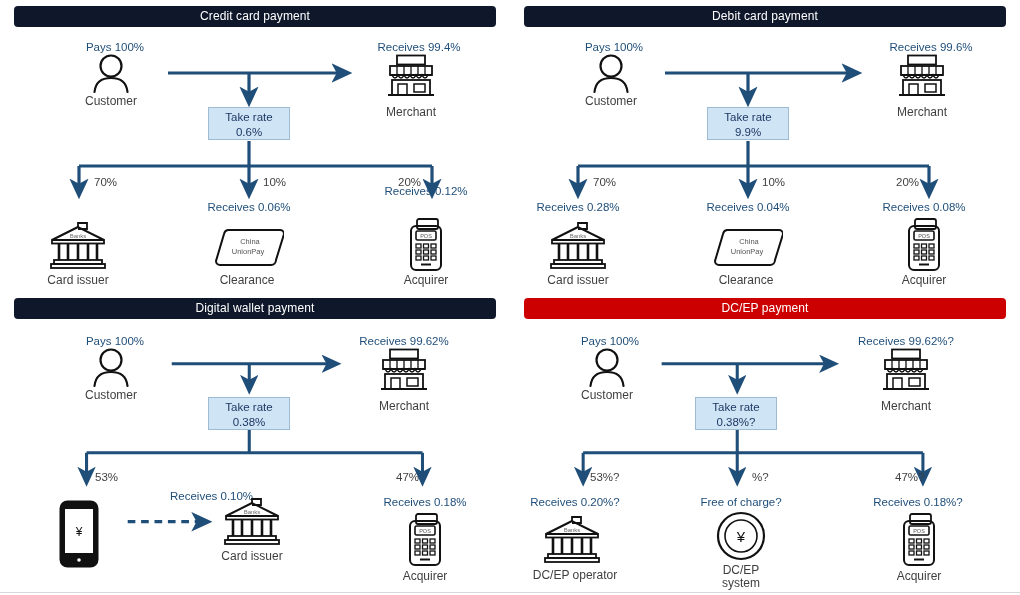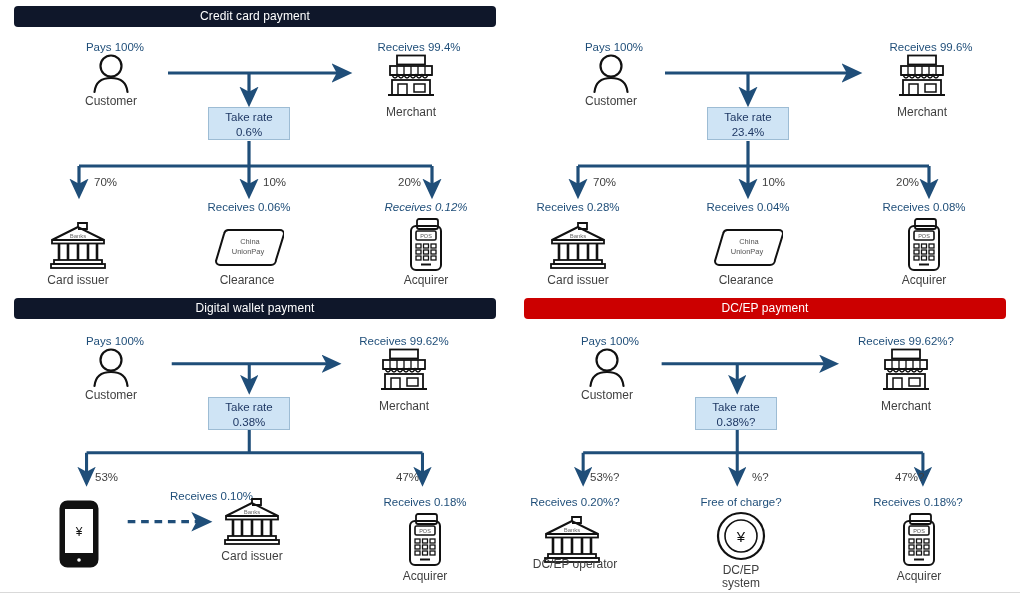--- a/index.html
+++ b/index.html
@@ -154,21 +154,21 @@
     <div class="takebox" style="left:249px; top:107px;">
       <div>Take rate</div>
       <div>0.6%</div>
     </div>
 
     <div class="pct" style="left:94px; top:176px;">70%</div>
     <div class="pct" style="left:263px; top:176px;">10%</div>
     <div class="pct" style="left:398px; top:176px;">20%</div>
 
     <div class="lbl ctr" style="left:249px; top:201px;">Receives 0.06%</div>
-    <div class="lbl ctr" style="left:426px; top:201px;font-style:italic;">Receives 0.12%</div>
+    <div class="lbl ctr" style="left:426px; top:185px;">Receives 0.12%</div>
 
     <div class="icon" style="left:78px; top:222px;">
       <svg width="58" height="48" viewBox="0 0 58 48">
           <path d="M29,5 L3,18 h52 Z" fill="none" stroke="#111" stroke-width="2"></path>
           <path d="M29,5 v-4 h9 v6 h-9" fill="none" stroke="#111" stroke-width="1.8"></path>
           <text x="29" y="16" font-size="6" fill="#6b6b6b" text-anchor="middle" font-family="Liberation Sans, sans-serif">Banks</text>
           <rect x="3" y="18" width="52" height="3.5" fill="none" stroke="#111" stroke-width="1.8"></rect>
           <path d="M10,22 v16 M19,22 v16 M29,22 v16 M39,22 v16 M48,22 v16" stroke="#111" stroke-width="2.6"></path>
           <rect x="5" y="38" width="48" height="4" fill="none" stroke="#111" stroke-width="1.8"></rect>
           <rect x="2" y="42" width="54" height="4" fill="none" stroke="#111" stroke-width="1.8"></rect>
@@ -202,20 +202,21 @@
             <rect x="18.5" y="38" width="5" height="4"></rect>
             <rect x="26" y="38" width="5" height="4"></rect>
           </g>
           <path d="M16,46.5 h10" stroke="#111" stroke-width="2"></path>
         </svg>
     </div>
     <div class="name" style="left:426px; top:274px;">Acquirer</div>
   </div>
 
   <div class="panel tr">
+    <div class="hdr navy">Debit card payment</div>
 
     <svg class="svg-layer" viewBox="0 0 510 290">
       <defs>
         <marker id="ah2" markerWidth="7" markerHeight="7" refX="4.2" refY="3" orient="auto">
           <path d="M0,0 L6.5,3 L0,6 L1.6,3 Z" fill="#1f4e79"></path>
         </marker>
       </defs>
       <path d="M155,73 L345,73" stroke="#1f4e79" stroke-width="3.2" fill="none" marker-end="url(#ah2)"></path>
       <path d="M238,73 L238,100" stroke="#1f4e79" stroke-width="3.2" fill="none" marker-end="url(#ah2)"></path>
       <path d="M238,141 L238,166" stroke="#1f4e79" stroke-width="3.2" fill="none"></path>
@@ -245,21 +246,21 @@
           <rect x="6" y="26" width="38" height="15" fill="none" stroke="#111" stroke-width="1.8"></rect>
           <rect x="12" y="30" width="9" height="11" fill="none" stroke="#111" stroke-width="1.5"></rect>
           <rect x="28" y="30" width="11" height="8" fill="none" stroke="#111" stroke-width="1.5"></rect>
           <path d="M2,41 h46" stroke="#111" stroke-width="2.2"></path>
         </svg>
     </div>
     <div class="name" style="left:412px; top:106px;">Merchant</div>
 
     <div class="takebox" style="left:238px; top:107px;">
       <div>Take rate</div>
-      <div>23.4%</div>
+      <div>9.9%</div>
     </div>
 
     <div class="pct" style="left:83px; top:176px;">70%</div>
     <div class="pct" style="left:252px; top:176px;">10%</div>
     <div class="pct" style="left:386px; top:176px;">20%</div>
 
     <div class="lbl ctr" style="left:68px; top:201px;">Receives 0.28%</div>
     <div class="lbl ctr" style="left:238px; top:201px;">Receives 0.04%</div>
     <div class="lbl ctr" style="left:414px; top:201px;">Receives 0.08%</div>
 
@@ -472,21 +473,21 @@
       <svg width="58" height="48" viewBox="0 0 58 48">
           <path d="M29,5 L3,18 h52 Z" fill="none" stroke="#111" stroke-width="2"></path>
           <path d="M29,5 v-4 h9 v6 h-9" fill="none" stroke="#111" stroke-width="1.8"></path>
           <text x="29" y="16" font-size="6" fill="#6b6b6b" text-anchor="middle" font-family="Liberation Sans, sans-serif">Banks</text>
           <rect x="3" y="18" width="52" height="3.5" fill="none" stroke="#111" stroke-width="1.8"></rect>
           <path d="M10,22 v16 M19,22 v16 M29,22 v16 M39,22 v16 M48,22 v16" stroke="#111" stroke-width="2.6"></path>
           <rect x="5" y="38" width="48" height="4" fill="none" stroke="#111" stroke-width="1.8"></rect>
           <rect x="2" y="42" width="54" height="4" fill="none" stroke="#111" stroke-width="1.8"></rect>
         </svg>
     </div>
-    <div class="name" style="left:65px; top:266px;">DC/EP operator</div>
+    <div class="name" style="left:65px; top:277px;">DC/EP operator</div>
 
     <div class="icon" style="left:231px; top:219px;">
       <svg width="50" height="50" viewBox="0 0 50 50">
           <circle cx="25" cy="25" r="23" fill="none" stroke="#111" stroke-width="2.2"></circle>
           <circle cx="25" cy="25" r="16" fill="none" stroke="#111" stroke-width="1.6"></circle>
           <text x="25" y="31" font-size="15" fill="#111" text-anchor="middle" font-family="Liberation Sans, sans-serif">¥</text>
         </svg>
     </div>
     <div class="name" style="left:231px; top:272px; line-height:13px;">
       <span>DC/EP<br>system</span>

